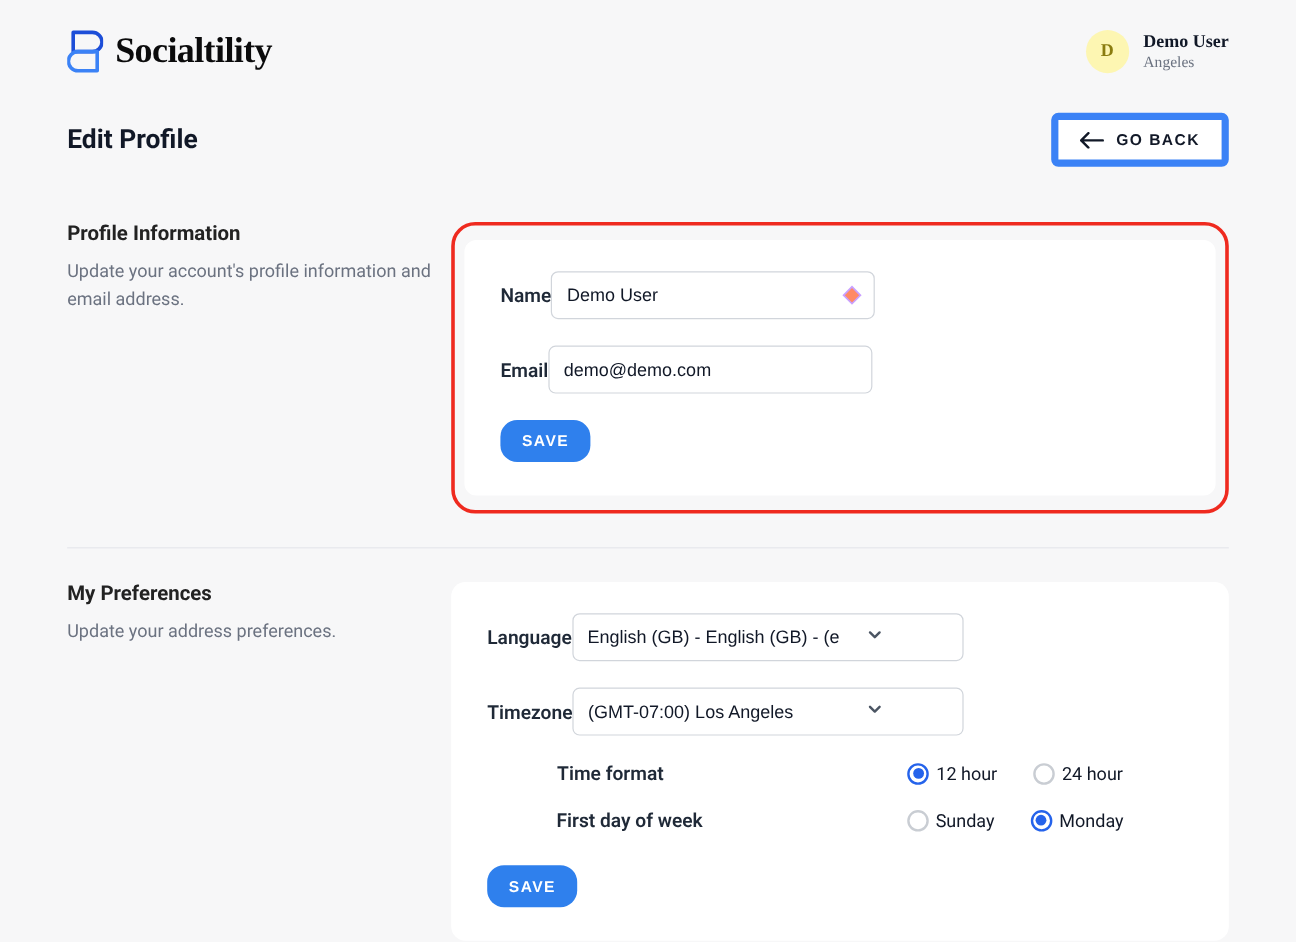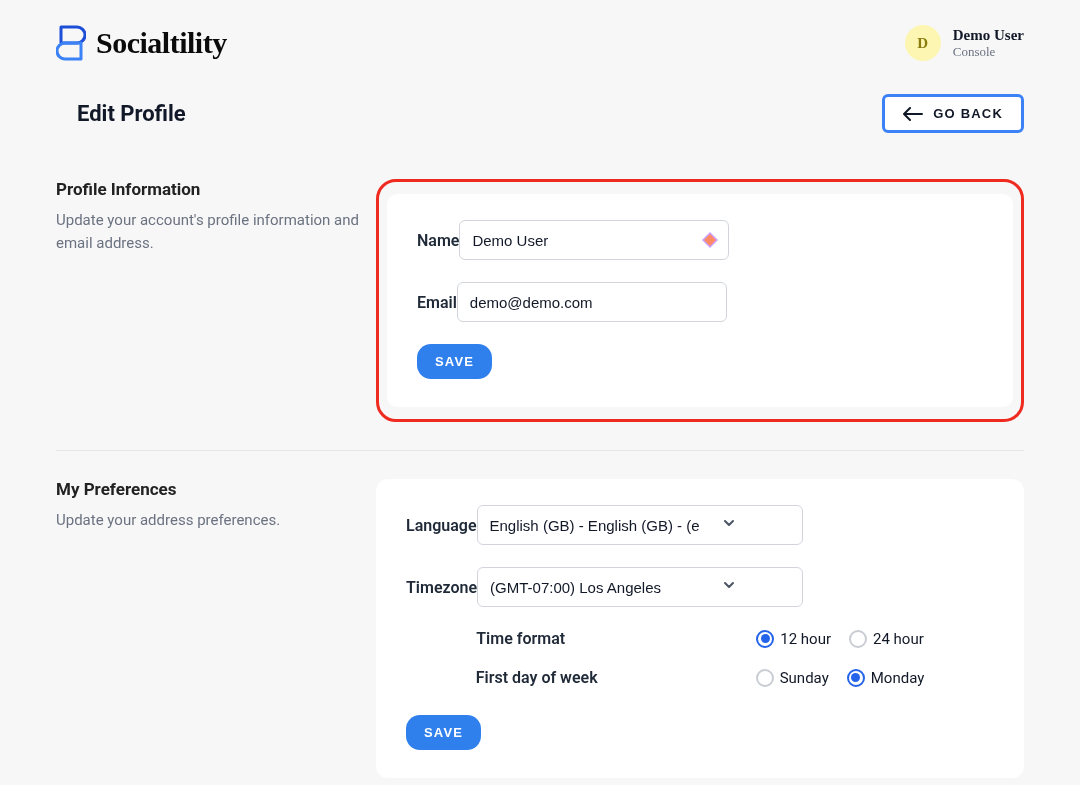--- a/index.html
+++ b/index.html
@@ -54,30 +54,29 @@
     .user-meta { display: flex; flex-direction: column; line-height: 1.2; }
     .user-name { font-size: 15px; font-weight: 600; color: #111827; }
     .user-role { font-size: 13px; color: #6b7280; }
 
     
     .title-row {
       display: flex;
       justify-content: space-between;
       align-items: center;
       margin-bottom: 46px;
-      margin-left: 21px;
     }
     .page-title { font-size: 22px; font-weight: 700; }
     .go-back {
       display: inline-flex;
       align-items: center;
       gap: 10px;
       padding: 9px 18px;
       background: #fff;
-      border: 3px solid #3b82f6;
+      border: 6px solid #3b82f6;
       border-radius: 6px;
       font-size: 13px;
       font-weight: 600;
       letter-spacing: 1.2px;
       color: #111827;
       cursor: pointer;
     }
     .go-back svg { display: block; }
 
     
@@ -170,21 +169,21 @@
     .select-wrap { position: relative; width: 270px; }
     .select-wrap .chev {
       position: absolute;
       right: 10px;
       top: 50%;
       transform: translateY(-50%);
       pointer-events: none;
       color: #4b5563;
     }
     .radio-group { display: flex; gap: 18px; align-items: center; }
-    .radio-item { display: inline-flex; align-items: center; gap: 6px; font-size: 15px; cursor: pointer; }
+    .radio-item { display: inline-flex; align-items: center; gap: 6px; font-size: 15px; cursor: pointer; margin-left: 12px; }
     .radio-dot {
       width: 18px; height: 18px; border-radius: 50%;
       border: 2px solid #c9cdd3; display: inline-flex;
       align-items: center; justify-content: center;
       background: #fff;
     }
     .radio-dot.checked { border-color: #2563eb; }
     .radio-dot.checked::after {
       content: ""; width: 9px; height: 9px; border-radius: 50%;
       background: #2563eb;
@@ -215,21 +214,21 @@
           <path d="M5 3 H21 A8 8 0 0 1 21 19 H5 Z" stroke="#1d4ed8" stroke-width="3" fill="none" stroke-linejoin="round"></path>
           <path d="M25 35 H9 A8 8 0 0 1 9 19 H25 Z" stroke="#3b82f6" stroke-width="3" fill="none" stroke-linejoin="round"></path>
         </svg>
       </span>
       <span class="logo-text">Socialtility</span>
     </div>
     <div class="user-block">
       <div class="avatar">D</div>
       <div class="user-meta">
         <span class="user-name">Demo User</span>
-        <span class="user-role">Console</span>
+        <span class="user-role">Angeles</span>
       </div>
     </div>
   </div>
 
   <div class="title-row">
     <h1 class="page-title">Edit Profile</h1>
     <button class="go-back">
       <span>
         <svg width="20" height="14" viewBox="0 0 20 14" fill="none">
           <path d="M19 7H1M1 7L7 1M1 7L7 13" stroke="#111827" stroke-width="2" stroke-linecap="round" stroke-linejoin="round"></path>

